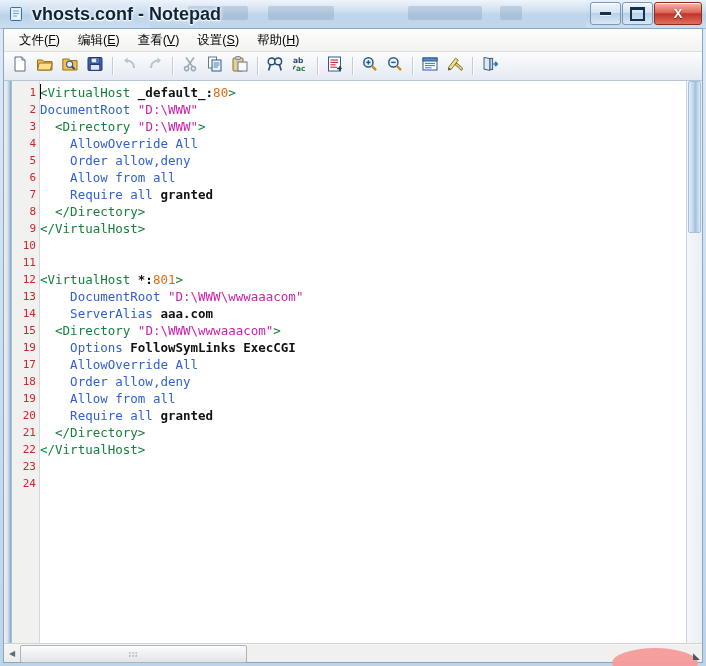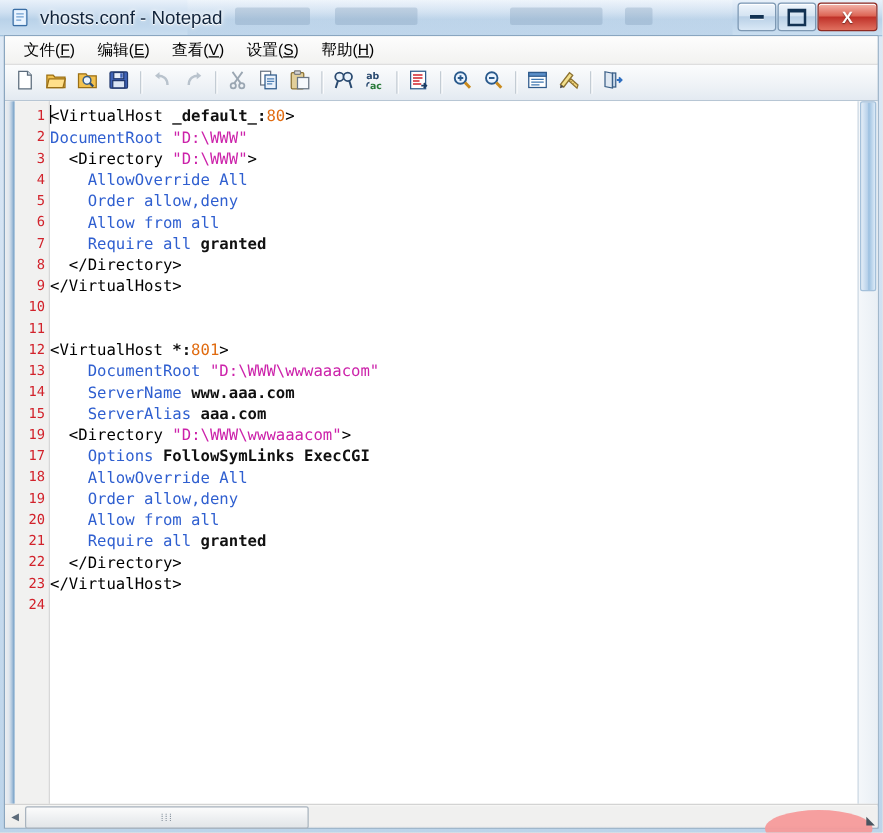--- a/index.html
+++ b/index.html
@@ -30,23 +30,24 @@
   .ghost.g1{left:188px;width:60px;}
   .ghost.g2{left:268px;width:66px;}
   .ghost.g3{left:408px;width:74px;}
   .ghost.g4{left:500px;width:22px;}
   .app-icon{
     position:relative;z-index:2;
     margin-left:8px;width:16px;height:16px;flex:0 0 16px;
   }
   .title-text{
     position:relative;z-index:2;
-    margin-left:8px;font-size:15px;color:#10233b;
+    margin-left:8px;font-size:18px;color:#10233b;
     text-shadow:0 0 3px #fff,0 0 5px #fff,0 1px 0 #fff;
     white-space:nowrap;
+    font-weight:bold;
   }
   .win-buttons{
     position:absolute;right:4px;top:2px;z-index:3;
     display:flex;align-items:center;gap:1px;
   }
   .wb{
     width:29px;height:21px;border:1px solid #7d98b3;border-radius:3px;
     background:linear-gradient(180deg,#f0f6fc 0%,#d5e4f2 45%,#b9d0e6 50%,#d9e8f6 100%);
     display:flex;align-items:center;justify-content:center;
     box-shadow:inset 0 1px 0 rgba(255,255,255,.9);
@@ -112,21 +113,21 @@
     overflow:hidden;background:#fff;
   }
   .code .row{
     font-family:"DejaVu Sans Mono", monospace;
     font-size:12.5px;line-height:17px;height:17px;
     white-space:pre;color:#000;
   }
   .cursor{
     position:absolute;left:0;top:3px;width:1px;height:15px;background:#000;
   }
-  .tok-tag{color:#000000;}
+  .tok-tag{color:#15803d;}
   .tok-dir{color:#2f5fd0;}
   .tok-str{color:#cc22aa;}
   .tok-num{color:#e06b10;}
   .tok-plain{color:#111;font-weight:bold;}
 
   
   .vscroll{
     width:15px;flex:0 0 15px;
     background:linear-gradient(90deg,#f4f7fa,#e9eff5);
     border-left:1px solid #c9d6e2;
@@ -439,21 +440,20 @@
           <div class="row">    <span class="tok-dir">AllowOverride All</span></div>
           <div class="row">    <span class="tok-dir">Order allow,deny</span></div>
           <div class="row">    <span class="tok-dir">Allow from all</span></div>
           <div class="row">    <span class="tok-dir">Require all</span><span class="tok-plain"> granted</span></div>
           <div class="row">  <span class="tok-tag">&lt;/Directory&gt;</span></div>
           <div class="row"><span class="tok-tag">&lt;/VirtualHost&gt;</span></div>
           <div class="row">&nbsp;</div>
           <div class="row">&nbsp;</div>
           <div class="row"><span class="tok-tag">&lt;VirtualHost</span><span class="tok-plain"> *:</span><span class="tok-num">801</span><span class="tok-tag">&gt;</span></div>
           <div class="row">    <span class="tok-dir">DocumentRoot</span><span class="tok-plain"> </span><span class="tok-str">"D:\WWW\wwwaaacom"</span></div>
-          <div class="row">    <span class="tok-dir">ServerName</span><span class="tok-plain"> www.aaa.com</span></div>
           <div class="row">    <span class="tok-dir">ServerAlias</span><span class="tok-plain"> aaa.com</span></div>
           <div class="row">  <span class="tok-tag">&lt;Directory</span><span class="tok-plain"> </span><span class="tok-str">"D:\WWW\wwwaaacom"</span><span class="tok-tag">&gt;</span></div>
           <div class="row">    <span class="tok-dir">Options</span><span class="tok-plain"> FollowSymLinks ExecCGI</span></div>
           <div class="row">    <span class="tok-dir">AllowOverride All</span></div>
           <div class="row">    <span class="tok-dir">Order allow,deny</span></div>
           <div class="row">    <span class="tok-dir">Allow from all</span></div>
           <div class="row">    <span class="tok-dir">Require all</span><span class="tok-plain"> granted</span></div>
           <div class="row">  <span class="tok-tag">&lt;/Directory&gt;</span></div>
           <div class="row"><span class="tok-tag">&lt;/VirtualHost&gt;</span></div>
         </div>

